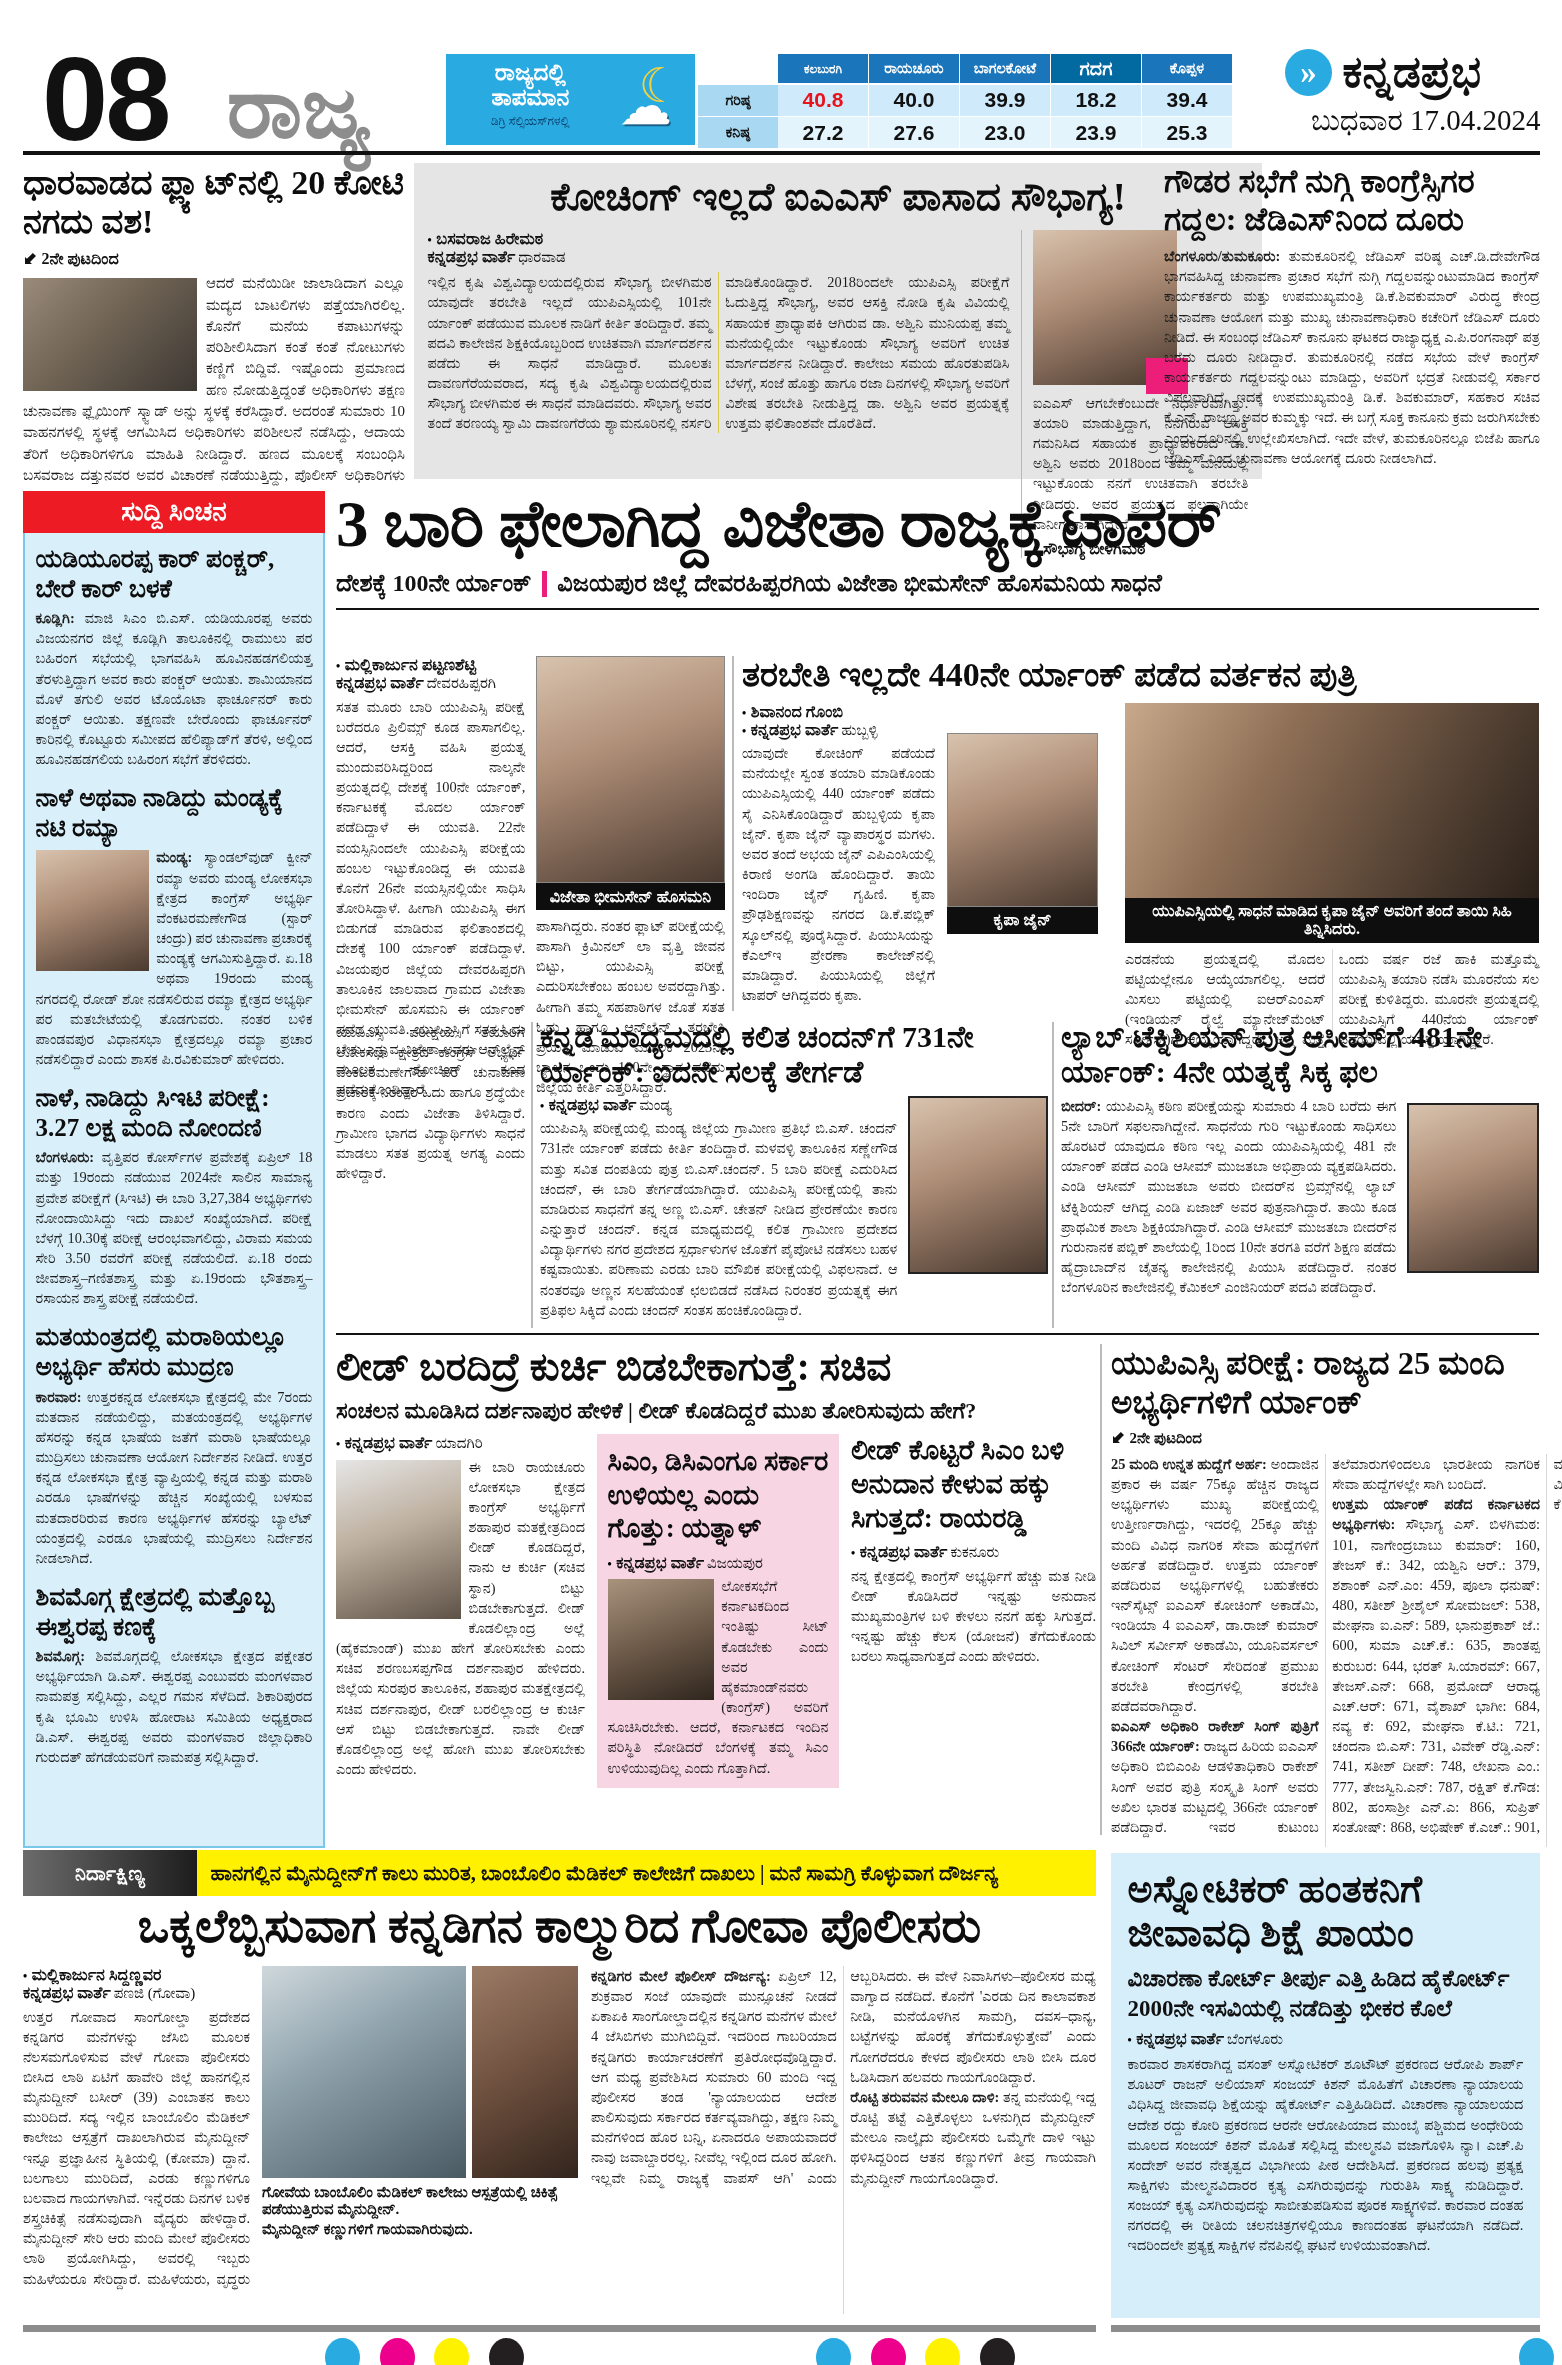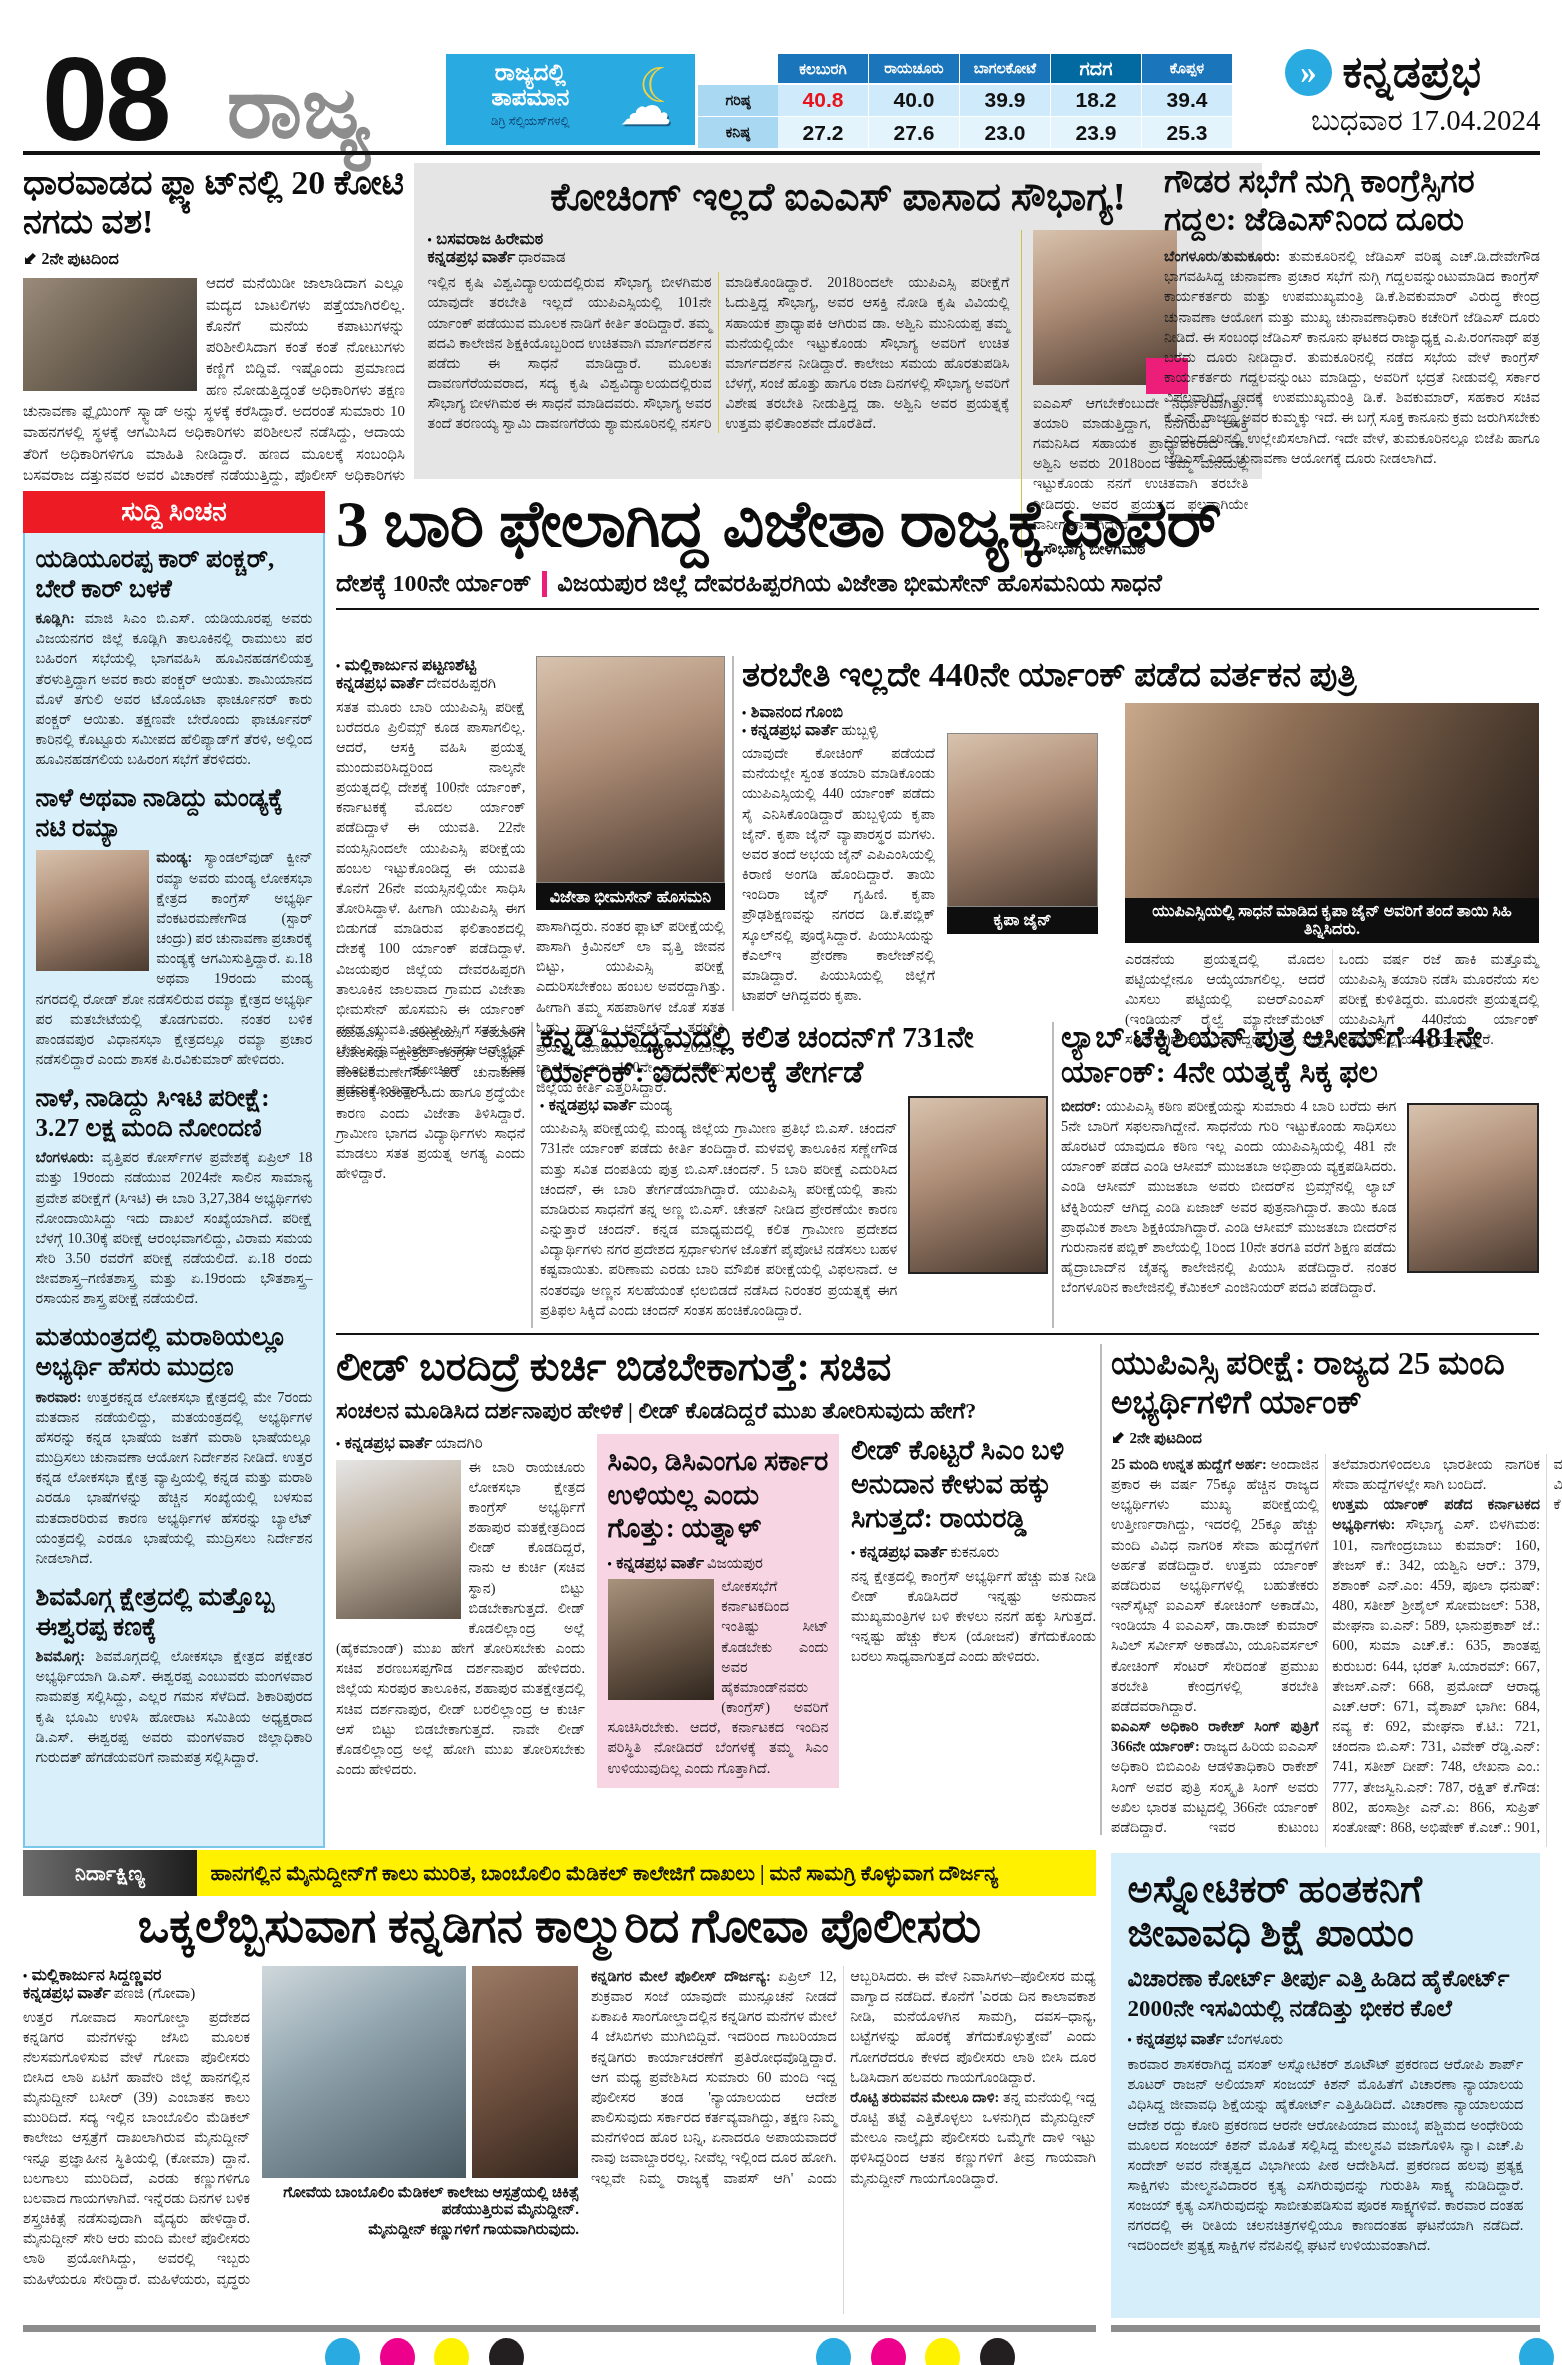--- a/index.html
+++ b/index.html
@@ -46,21 +46,21 @@
     </div>
     <div style="width:91px; position:relative;">
       <span style="position:absolute; right:13.6px; top:3px; font-size:48px; color:#f4d23c;">☾</span>
       <span style="position:absolute; right:23px; top:21px; font-size:53px; color:#ffffff; text-shadow:1.5px 1.5px 0 #1b5e88;">☁</span>
     </div>
   </div>
 
   <div class="abs" style="left:698px; top:54px; width:534px; height:91px; font-family:'Liberation Sans',sans-serif;">
     <div style="display:flex; height:29px;">
       <div style="width:80px;"></div>
-      <div style="flex:1; background:#1a75bb; color:#fff; font-weight:bold; font-size:15px; display:flex; align-items:center; justify-content:center; border-right:1.5px solid #fff;">ಕಲಬುರಗಿ</div>
+      <div style="flex:1; background:#1a75bb; color:#fff; font-weight:bold; font-size:12px; display:flex; align-items:center; justify-content:center; border-right:1.5px solid #fff;">ಕಲಬುರಗಿ</div>
       <div style="flex:1; background:#1a75bb; color:#fff; font-weight:bold; font-size:14.4px; display:flex; align-items:center; justify-content:center; border-right:1.5px solid #fff;">ರಾಯಚೂರು</div>
       <div style="flex:1; background:#1a75bb; color:#fff; font-weight:bold; font-size:14.4px; display:flex; align-items:center; justify-content:center; border-right:1.5px solid #fff;">ಬಾಗಲಕೋಟೆ</div>
       <div style="flex:1; background:#0369a1; color:#fff; font-weight:bold; font-size:19px; display:flex; align-items:center; justify-content:center; border-right:1.5px solid #fff;">ಗದಗ</div>
       <div style="flex:1; background:#1a75bb; color:#fff; font-weight:bold; font-size:14.4px; display:flex; align-items:center; justify-content:center;">ಕೊಪ್ಪಳ</div>
     </div>
     <div style="display:flex; height:31px; margin-top:1.5px;">
       <div style="width:80px; background:#a9d9f2; font-weight:bold; font-size:14.4px; display:flex; align-items:center; justify-content:center;">ಗರಿಷ್ಠ</div>
       <div style="flex:1; background:#cfeafa; font-weight:bold; font-size:21px; color:#e8131b; display:flex; align-items:center; justify-content:center; border-right:1.5px solid #fff;">40.8</div>
       <div style="flex:1; background:#cfeafa; font-weight:bold; font-size:21px; display:flex; align-items:center; justify-content:center; border-right:1.5px solid #fff;">40.0</div>
       <div style="flex:1; background:#cfeafa; font-weight:bold; font-size:21px; display:flex; align-items:center; justify-content:center; border-right:1.5px solid #fff;">39.9</div>
@@ -323,21 +323,21 @@
     <div class="headline" style="font-size:47px; text-align:center;">ಒಕ್ಕಲೆಬ್ಬಿಸುವಾಗ ಕನ್ನಡಿಗನ ಕಾಲ್ಮುರಿದ ಗೋವಾ ಪೊಲೀಸರು</div>
     <div style="display:flex; gap:12px; margin-top:12px;">
       <div style="width:227px;">
         <div class="byline">
           <span class="byline-dot">•</span><b>ಮಲ್ಲಿಕಾರ್ಜುನ ಸಿದ್ದಣ್ಣವರ</b><br>
           <b class="agency">ಕ‌ನ್ನಡಪ್ರಭ ವಾರ್ತೆ</b>
           <span class="agency">ಪಣಜಿ (ಗೋವಾ)</span>
         </div>
         <div class="body-sm just" style="margin-top:4.5px; height:287px; overflow:hidden;">ಉತ್ತರ ಗೋವಾದ ಸಾಂಗೋಲ್ಡಾ ಪ್ರದೇಶದ ಕನ್ನಡಿಗರ ಮನೆಗಳನ್ನು ಜೆಸಿಬಿ ಮೂಲಕ ನೆಲಸಮಗೊಳಿಸುವ ವೇಳೆ ಗೋವಾ ಪೊಲೀಸರು ಬೀಸಿದ ಲಾಠಿ ಏಟಿಗೆ ಹಾವೇರಿ ಜಿಲ್ಲೆ ಹಾನಗಲ್ಲಿನ ಮೈನುದ್ದೀನ್ ಬಸೀರ್ (39) ಎಂಬಾತನ ಕಾಲು ಮುರಿದಿದೆ. ಸದ್ಯ ಇಲ್ಲಿನ ಬಾಂಬೊಲಿಂ ಮೆಡಿಕಲ್ ಕಾಲೇಜು ಆಸ್ಪತ್ರೆಗೆ ದಾಖಲಾಗಿರುವ ಮೈನುದ್ದೀನ್ ಇನ್ನೂ ಪ್ರಜ್ಞಾಹೀನ ಸ್ಥಿತಿಯಲ್ಲಿ (ಕೋಮಾ) ದ್ದಾನೆ. ಬಲಗಾಲು ಮುರಿದಿದೆ, ಎರಡು ಕಣ್ಣುಗಳಿಗೂ ಬಲವಾದ ಗಾಯಗಳಾಗಿವೆ. ಇನ್ನೆರಡು ದಿನಗಳ ಬಳಿಕ ಶಸ್ತ್ರಚಿಕಿತ್ಸೆ ನಡೆಸುವುದಾಗಿ ವೈದ್ಯರು ಹೇಳಿದ್ದಾರೆ. ಮೈನುದ್ದೀನ್ ಸೇರಿ ಆರು ಮಂದಿ ಮೇಲೆ ಪೊಲೀಸರು ಲಾಠಿ ಪ್ರಯೋಗಿಸಿದ್ದು, ಅವರಲ್ಲಿ ಇಬ್ಬರು ಮಹಿಳೆಯರೂ ಸೇರಿದ್ದಾರೆ. ಮಹಿಳೆಯರು, ವೃದ್ಧರು ಎನ್ನದೇ ಪೊಲೀಸರು ದೌರ್ಜನ್ಯ ಮೆರೆದಿದ್ದಾರೆ ಎಂಬ ಆಕ್ರೋಶ ವ್ಯಕ್ತವಾಗಿದೆ.</div>
       </div>
-      <div style="width:317px;text-align:right;">
+      <div style="width:317px;">
         <div style="display:flex; gap:6px;">
           <span class="photo" style="display:block; width:204px; height:212px; background:linear-gradient(150deg,#cfd8dc 0%,#8fa3ad 40%,#4a5a63 100%);"></span>
           <span class="photo" style="display:block; width:106px; height:212px; background:linear-gradient(150deg,#9c7b66 0%,#6d4f3e 50%,#32241c 100%);"></span>
         </div>
         <div style="font-weight:bold; font-size:15px; margin-top:6px;">ಗೋವೆಯ ಬಾಂಬೊಲಿಂ ಮೆಡಿಕಲ್ ಕಾಲೇಜು ಆಸ್ಪತ್ರೆಯಲ್ಲಿ ಚಿಕಿತ್ಸೆ ಪಡೆಯುತ್ತಿರುವ ಮೈನುದ್ದೀನ್.</div>
         <div style="font-weight:bold; font-size:15px; margin-top:3px;">ಮೈನುದ್ದೀನ್ ಕಣ್ಣುಗಳಿಗೆ ಗಾಯವಾಗಿರುವುದು.</div>
       </div>
       <div style="flex:1;">
         <div class="body-sm just cols2" style="height:348px; overflow:hidden;">
           <b class="runin">ಕನ್ನಡಿಗರ ಮೇಲೆ ಪೊಲೀಸ್ ದೌರ್ಜನ್ಯ:</b> <span>ಏಪ್ರಿಲ್ 12, ಶುಕ್ರವಾರ ಸಂಜೆ ಯಾವುದೇ ಮುನ್ಸೂಚನೆ ನೀಡದೆ ಏಕಾಏಕಿ ಸಾಂಗೋಲ್ಡಾದಲ್ಲಿನ ಕನ್ನಡಿಗರ ಮನೆಗಳ ಮೇಲೆ 4 ಜೆಸಿಬಿಗಳು ಮುಗಿಬಿದ್ದಿವೆ. ಇದರಿಂದ ಗಾಬರಿಯಾದ ಕನ್ನಡಿಗರು ಕಾರ್ಯಾಚರಣೆಗೆ ಪ್ರತಿರೋಧವೊಡ್ಡಿದ್ದಾರೆ. ಆಗ ಮಧ್ಯ ಪ್ರವೇಶಿಸಿದ ಸುಮಾರು 60 ಮಂದಿ ಇದ್ದ ಪೊಲೀಸರ ತಂಡ 'ನ್ಯಾಯಾಲಯದ ಆದೇಶ ಪಾಲಿಸುವುದು ಸರ್ಕಾರದ ಕರ್ತವ್ಯವಾಗಿದ್ದು, ತಕ್ಷಣ ನಿಮ್ಮ ಮನೆಗಳಿಂದ ಹೊರ ಬನ್ನಿ, ಏನಾದರೂ ಅಪಾಯವಾದರೆ ನಾವು ಜವಾಬ್ದಾರರಲ್ಲ. ನೀವೆಲ್ಲ ಇಲ್ಲಿಂದ ದೂರ ಹೋಗಿ. ಇಲ್ಲವೇ ನಿಮ್ಮ ರಾಜ್ಯಕ್ಕೆ ವಾಪಸ್ ಆಗಿ' ಎಂದು ಆಬ್ಬರಿಸಿದರು. ಈ ವೇಳೆ ನಿವಾಸಿಗಳು–ಪೊಲೀಸರ ಮಧ್ಯೆ ವಾಗ್ವಾದ ನಡೆದಿದೆ. ಕೊನೆಗೆ 'ಎರಡು ದಿನ ಕಾಲಾವಕಾಶ ನೀಡಿ, ಮನೆಯೊಳಗಿನ ಸಾಮಗ್ರಿ, ದವಸ–ಧಾನ್ಯ, ಬಟ್ಟೆಗಳನ್ನು ಹೊರಕ್ಕೆ ತೆಗೆದುಕೊಳ್ಳುತ್ತೇವೆ' ಎಂದು ಗೋಗರೆದರೂ ಕೇಳದ ಪೊಲೀಸರು ಲಾಠಿ ಬೀಸಿ ದೂರ ಓಡಿಸಿದಾಗ ಹಲವರು ಗಾಯಗೊಂಡಿದ್ದಾರೆ.</span>

